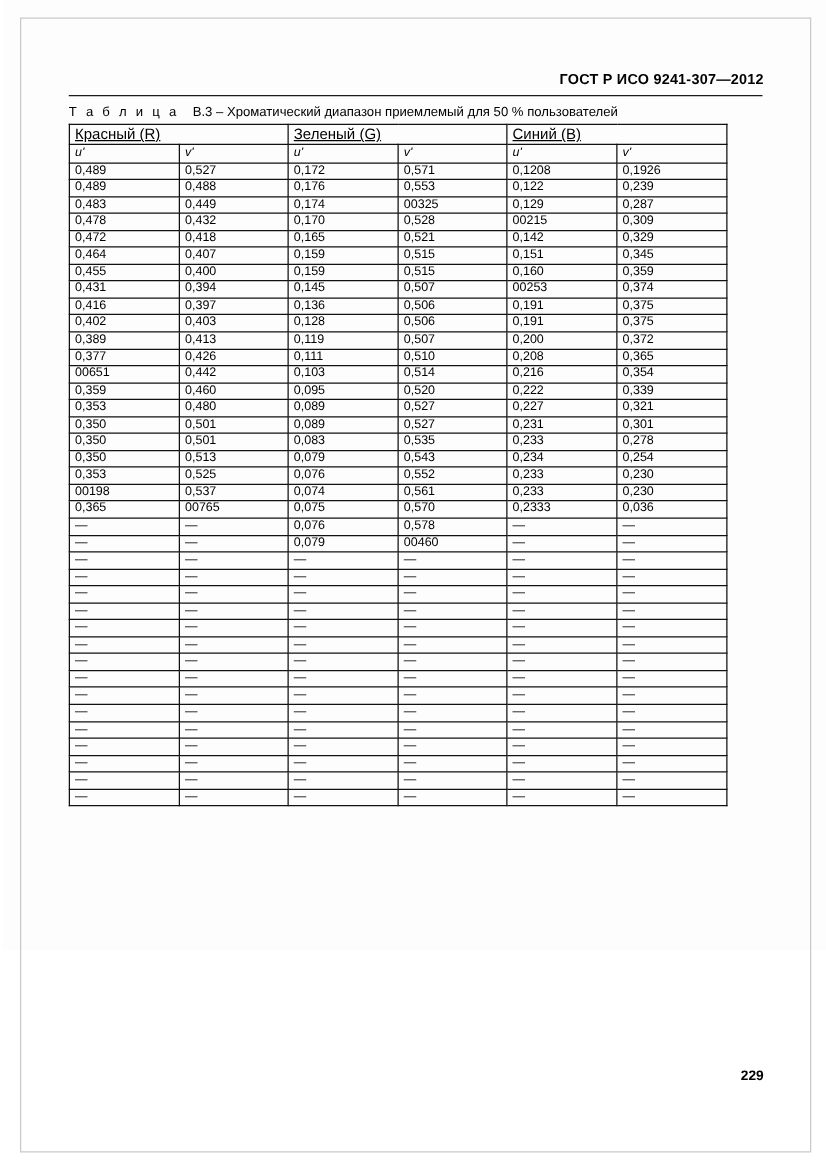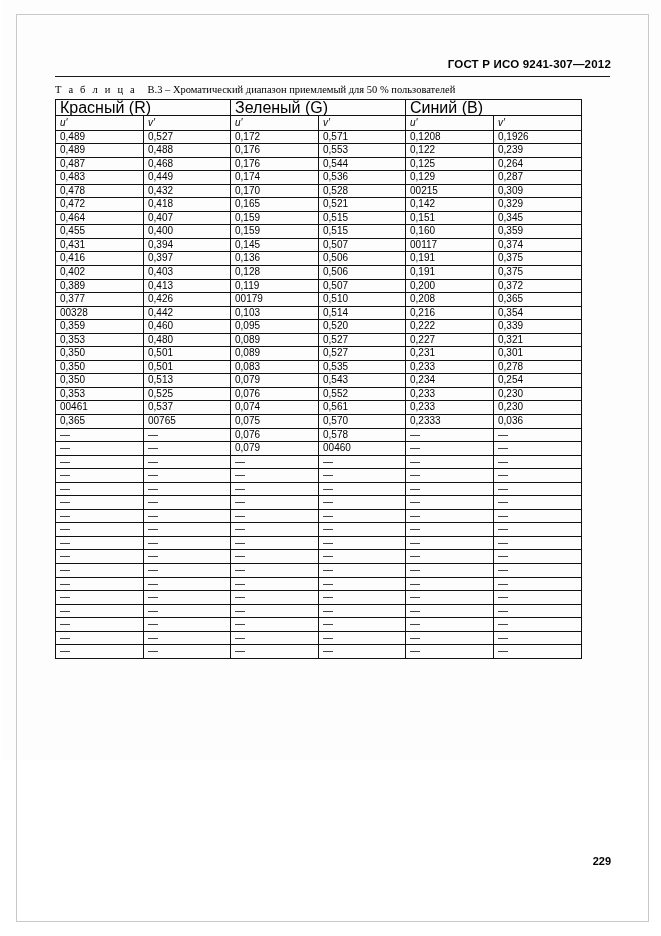--- a/index.html
+++ b/index.html
@@ -50,21 +50,20 @@
     width: 555px;
     height: 1px;
     background: #1a1a1a;
   }
   .table-caption {
     position: absolute;
     left: 53px;
     top: 84px;
     font-size: 10.5px;
     white-space: nowrap;
-    font-family: Liberation Serif, serif;
   }
   .table-caption .tw {
     letter-spacing: 2.2px;
   }
   .table-wrap {
     position: absolute;
     left: 53px;
     top: 99px;
     width: 526px;
   }
@@ -79,23 +78,24 @@
     padding: 0 0 0 4px;
     height: 12.55px;
     line-height: 12.55px;
     font-weight: normal;
     text-align: left;
     vertical-align: middle;
     overflow: hidden;
     white-space: nowrap;
   }
   table.data th.grp {
-    font-size: 16px;
+    font-size: 12px;
     height: 15px;
     line-height: 15px;
+    text-decoration: underline;
   }
   table.data td.sub {
     font-style: italic;
     height: 13.5px;
     line-height: 13.5px;
   }
   table.data td.dash {
     text-align: left;
   }
   col.c1 { width: 88px; }
@@ -164,32 +164,24 @@
           </tr>
           <tr>
             <td>0,489</td>
             <td>0,488</td>
             <td>0,176</td>
             <td>0,553</td>
             <td>0,122</td>
             <td>0,239</td>
           </tr>
           <tr>
-            <td>0,487</td>
-            <td>0,468</td>
-            <td>0,176</td>
-            <td>0,544</td>
-            <td>0,125</td>
-            <td>0,264</td>
-          </tr>
-          <tr>
             <td>0,483</td>
             <td>0,449</td>
             <td>0,174</td>
-            <td>0,536</td>
+            <td>00325</td>
             <td>0,129</td>
             <td>0,287</td>
           </tr>
           <tr>
             <td>0,478</td>
             <td>0,432</td>
             <td>0,170</td>
             <td>0,528</td>
             <td>00215</td>
             <td>0,309</td>
@@ -216,21 +208,21 @@
             <td>0,159</td>
             <td>0,515</td>
             <td>0,160</td>
             <td>0,359</td>
           </tr>
           <tr>
             <td>0,431</td>
             <td>0,394</td>
             <td>0,145</td>
             <td>0,507</td>
-            <td>00117</td>
+            <td>00253</td>
             <td>0,374</td>
           </tr>
           <tr>
             <td>0,416</td>
             <td>0,397</td>
             <td>0,136</td>
             <td>0,506</td>
             <td>0,191</td>
             <td>0,375</td>
           </tr>
@@ -246,27 +238,27 @@
             <td>0,389</td>
             <td>0,413</td>
             <td>0,119</td>
             <td>0,507</td>
             <td>0,200</td>
             <td>0,372</td>
           </tr>
           <tr>
             <td>0,377</td>
             <td>0,426</td>
-            <td>00179</td>
+            <td>0,111</td>
             <td>0,510</td>
             <td>0,208</td>
             <td>0,365</td>
           </tr>
           <tr>
-            <td>00328</td>
+            <td>00651</td>
             <td>0,442</td>
             <td>0,103</td>
             <td>0,514</td>
             <td>0,216</td>
             <td>0,354</td>
           </tr>
           <tr>
             <td>0,359</td>
             <td>0,460</td>
             <td>0,095</td>
@@ -308,21 +300,21 @@
           </tr>
           <tr>
             <td>0,353</td>
             <td>0,525</td>
             <td>0,076</td>
             <td>0,552</td>
             <td>0,233</td>
             <td>0,230</td>
           </tr>
           <tr>
-            <td>00461</td>
+            <td>00198</td>
             <td>0,537</td>
             <td>0,074</td>
             <td>0,561</td>
             <td>0,233</td>
             <td>0,230</td>
           </tr>
           <tr>
             <td>0,365</td>
             <td>00765</td>
             <td>0,075</td>

